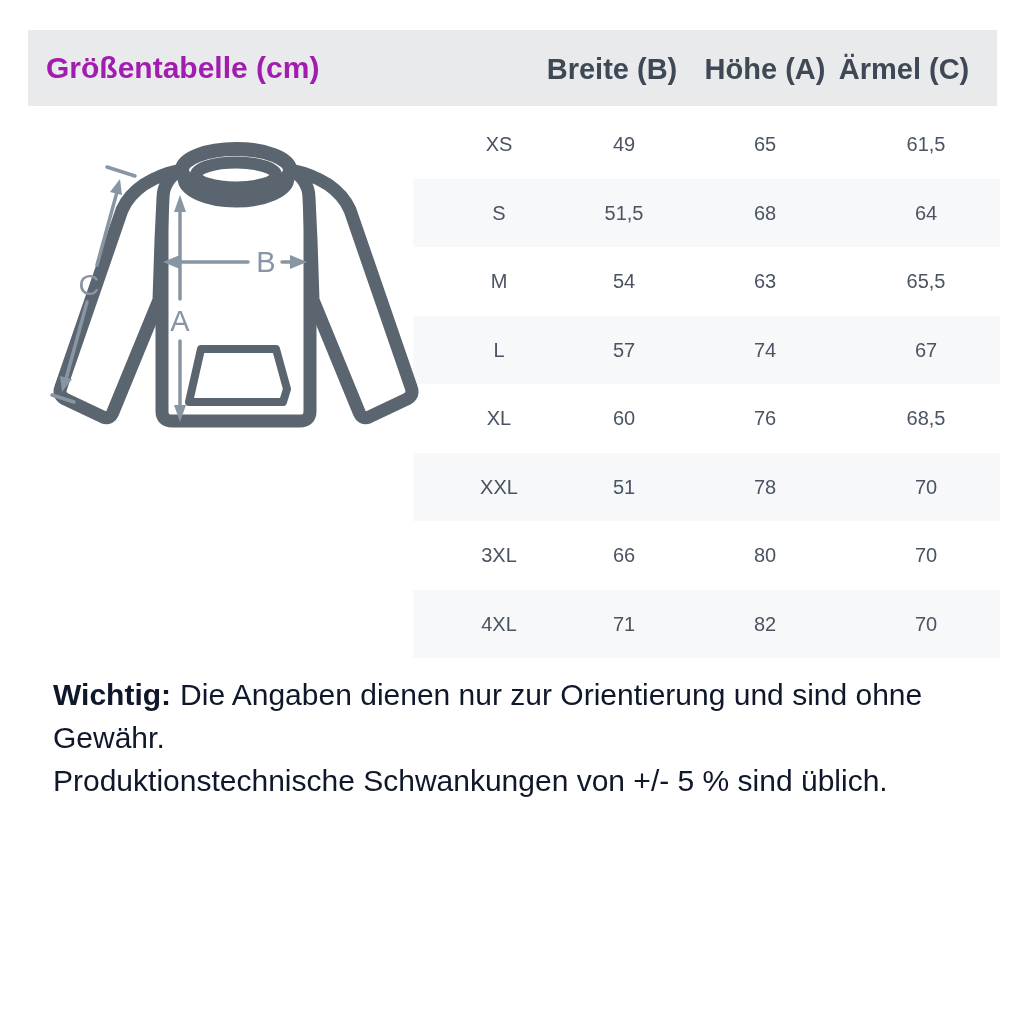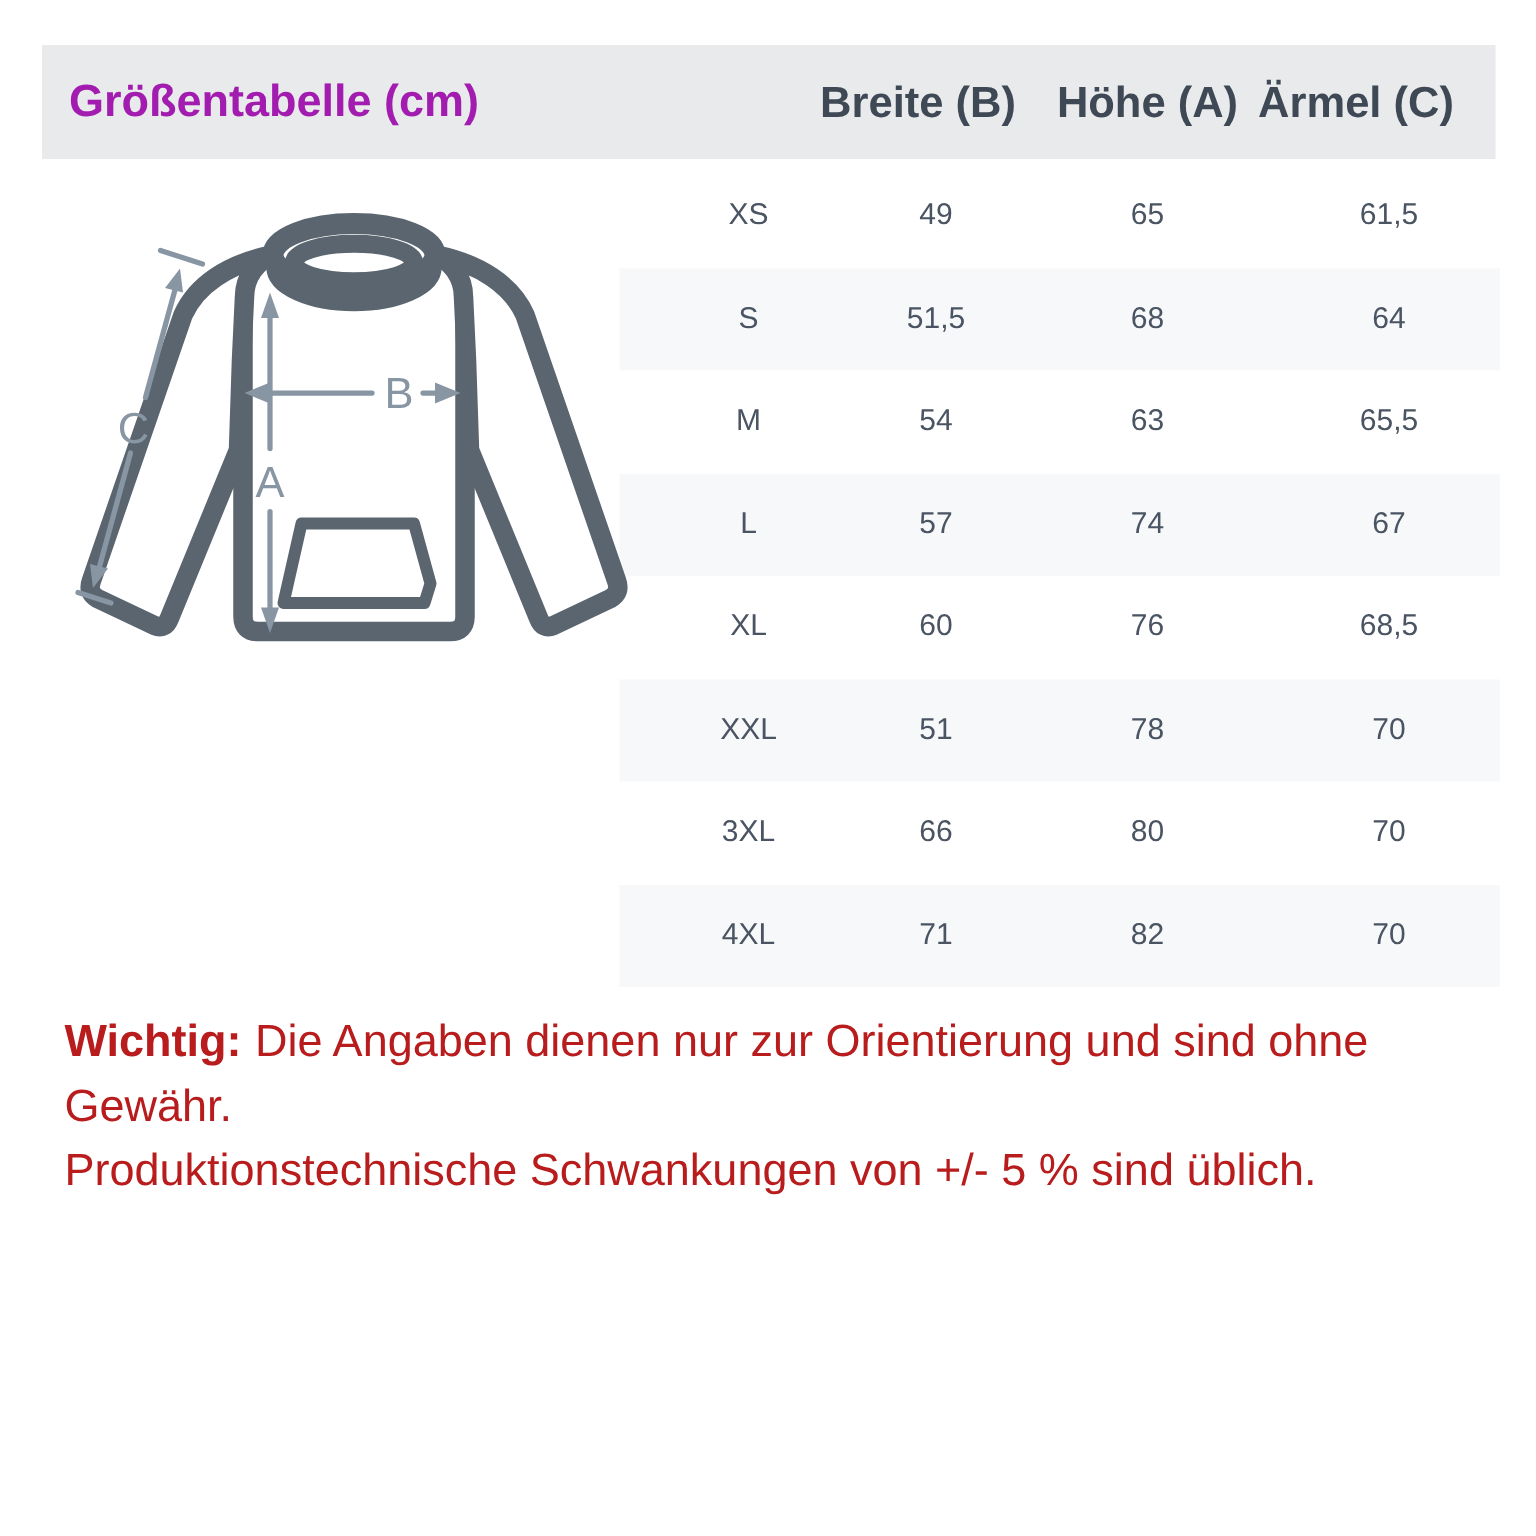--- a/index.html
+++ b/index.html
@@ -30,22 +30,22 @@
   .trow.striped{background:#f7f8fa;}
   .cell{
     position:absolute;top:50%;transform:translate(-50%,-50%);
     font-size:20px;color:#4a5462;white-space:nowrap;
   }
   .c1{left:86px;} .c2{left:211px;} .c3{left:352px;} .c4{left:513px;}
   
   .diagram{position:absolute;left:40px;top:128px;}
   
   .footer{
-    position:absolute;left:43px;top:673px;width:940px;
-    font-size:30px;line-height:43px;color:#b91c1c;
+    position:absolute;left:53px;top:673px;width:940px;
+    font-size:30px;line-height:43px;color:#0f172a;
   }
   .footer strong{font-weight:bold;margin-right:9px;}
 </style>
 </head>
 <body>
 
 <div id="screen">
 
   <div class="header-band">
     <div class="title">Größentabelle (cm)</div>

